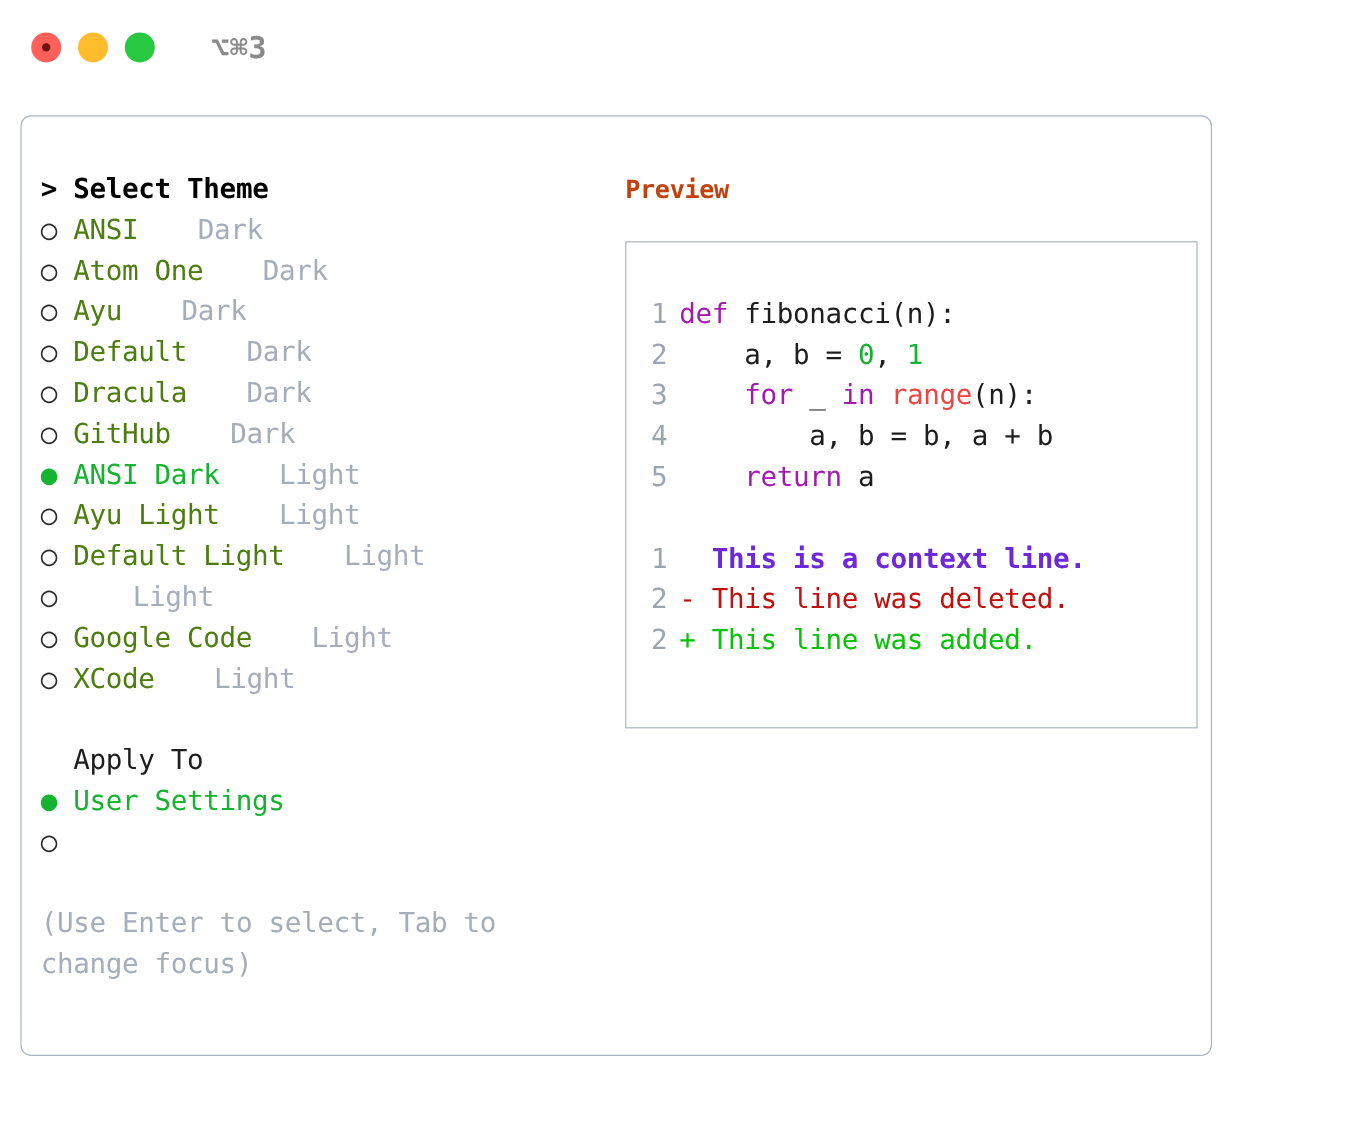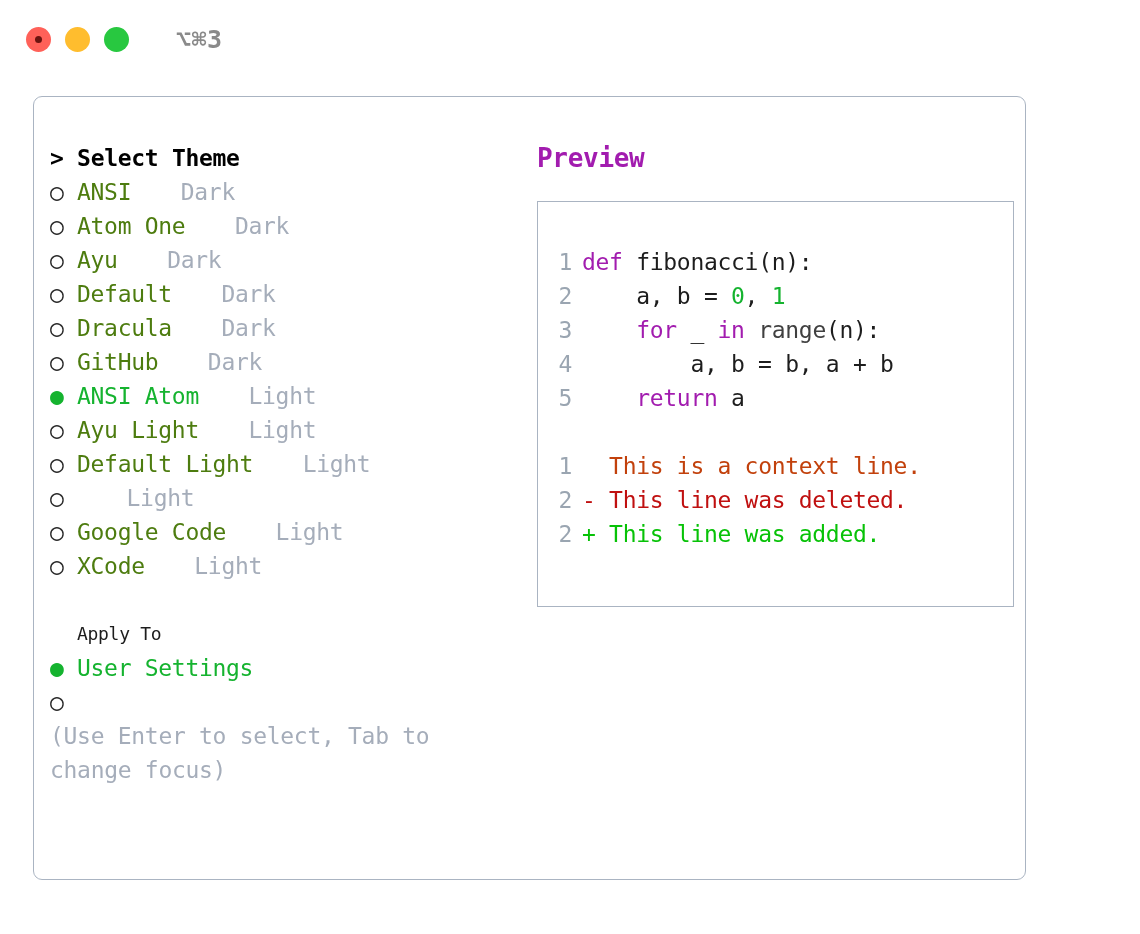--- a/index.html
+++ b/index.html
@@ -49,21 +49,21 @@
     font-size: 25px;
     font-weight: bold;
     color: #8a8a8a;
     letter-spacing: 0.5px;
     line-height: 1;
     white-space: pre;
   }
   
   .panel {
     position: absolute;
-    left: 33px; top: 96px;
+    left: 17px; top: 96px;
     width: 993px; height: 784px;
     border: 1.6px solid #aab4c2;
     border-radius: 9px;
     background: #ffffff;
   }
   .panel-inner {
     position: relative;
     width: 100%; height: 100%;
     padding: 44px 0 0 16px;
     display: flex;
@@ -100,43 +100,44 @@
   }
   .bullet.on  { color: #15b32f; }
   .opt-label { color: #4d7c0f; }
   .opt-label.sel { color: #15b32f; }
   .opt-tag {
     color: #a5adba;
     margin-left: 36px;
   }
   .gap-row { height: 34px; }
   .section-title {
-    font-size: 18px;
+    font-size: 23px;
     color: #1d1d1d;
     line-height: 34px;
     padding-left: 27px;
     white-space: pre;
     letter-spacing: -0.3px;
   }
   .hint {
+    margin-top: 34px;
     font-size: 23px;
     color: #a5adba;
     line-height: 34px;
     width: 410px;
     letter-spacing: -0.3px;
   }
   
   .right-col {
     flex: 1 1 auto;
     padding-left: 17px;
   }
   .preview-header {
-    font-size: 26px;
+    font-size: 21px;
     font-weight: bold;
-    color: #a21caf;
+    color: #c2410c;
     line-height: 34px;
     letter-spacing: -0.3px;
   }
   .preview-box {
     margin-top: 26px;
     width: 477px;
     height: 406px;
     border: 1.6px solid #aab4c2;
     background: #ffffff;
     padding: 43px 0 0 0;
@@ -150,24 +151,24 @@
   }
   .lineno {
     flex: 0 0 44px;
     width: 44px;
     text-align: right;
     color: #9aa5b1;
     padding-right: 10px;
   }
   .codetext { color: #1d1d1d; }
   .tok-kw   { color: #a21caf; }
-  .tok-fn   { color: #404040; }
+  .tok-fn   { color: #ef4444; }
   .tok-num  { color: #15b32f; }
   .blank-line { height: 34px; }
-  .diff-ctx { color: #c2410c; }
+  .diff-ctx { color: #6d28d9; font-weight: bold; }
   .diff-del { color: #c01010; }
   .diff-add { color: #07c207; }
 </style>
 </head>
 <body>
 
 <div class="window">
 
   <div class="titlebar">
     <div class="lights">
@@ -184,21 +185,21 @@
       <div class="left-col">
         <div class="list-header">&gt; Select Theme</div>
 
         <div id="theme-items">
             <div class="opt-row"><span class="bullet">○</span><span class="opt-label">ANSI</span><span class="opt-tag"> Dark</span></div>
             <div class="opt-row"><span class="bullet">○</span><span class="opt-label">Atom One</span><span class="opt-tag"> Dark</span></div>
             <div class="opt-row"><span class="bullet">○</span><span class="opt-label">Ayu</span><span class="opt-tag"> Dark</span></div>
             <div class="opt-row"><span class="bullet">○</span><span class="opt-label">Default</span><span class="opt-tag"> Dark</span></div>
             <div class="opt-row"><span class="bullet">○</span><span class="opt-label">Dracula</span><span class="opt-tag"> Dark</span></div>
             <div class="opt-row"><span class="bullet">○</span><span class="opt-label">GitHub</span><span class="opt-tag"> Dark</span></div>
-            <div class="opt-row"><span class="bullet on">●</span><span class="opt-label sel">ANSI Atom</span><span class="opt-tag"> Light</span></div>
+            <div class="opt-row"><span class="bullet on">●</span><span class="opt-label sel">ANSI Dark</span><span class="opt-tag"> Light</span></div>
             <div class="opt-row"><span class="bullet">○</span><span class="opt-label">Ayu Light</span><span class="opt-tag"> Light</span></div>
             <div class="opt-row"><span class="bullet">○</span><span class="opt-label">Default Light</span><span class="opt-tag"> Light</span></div>
             <div class="opt-row"><span class="bullet">○</span><span class="opt-tag"> Light</span></div>
             <div class="opt-row"><span class="bullet">○</span><span class="opt-label">Google Code</span><span class="opt-tag"> Light</span></div>
             <div class="opt-row"><span class="bullet">○</span><span class="opt-label">XCode</span><span class="opt-tag"> Light</span></div>
           </div>
 
         <div class="gap-row"></div>
 
         <div class="section-title">Apply To</div>

